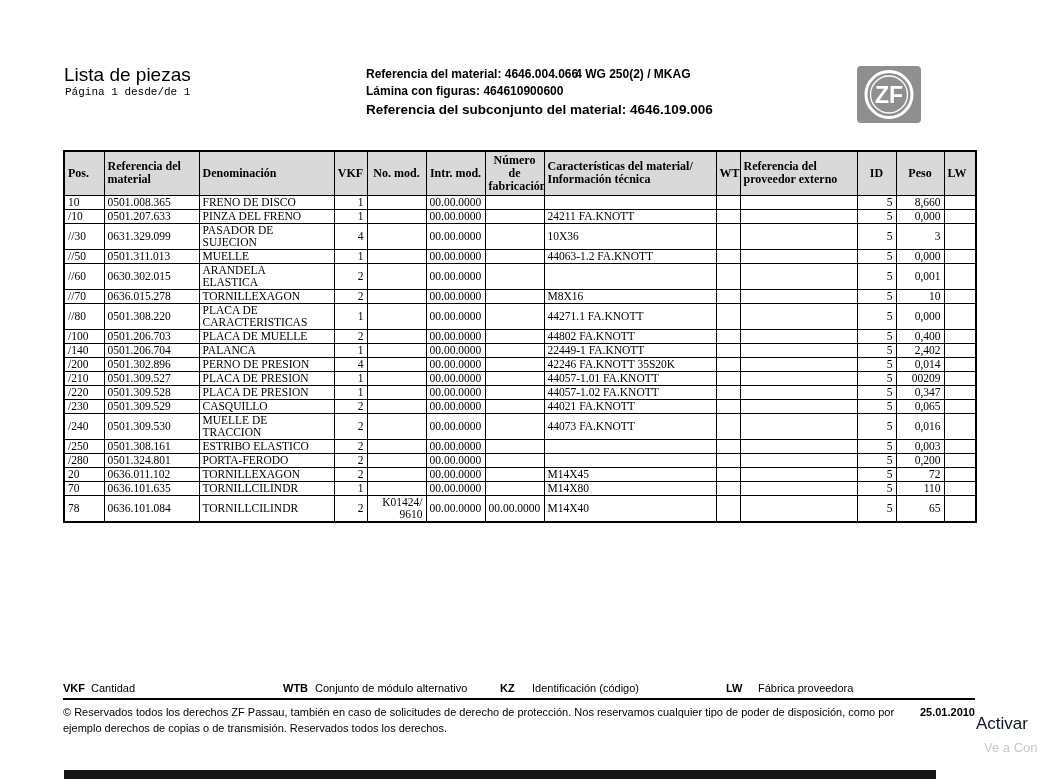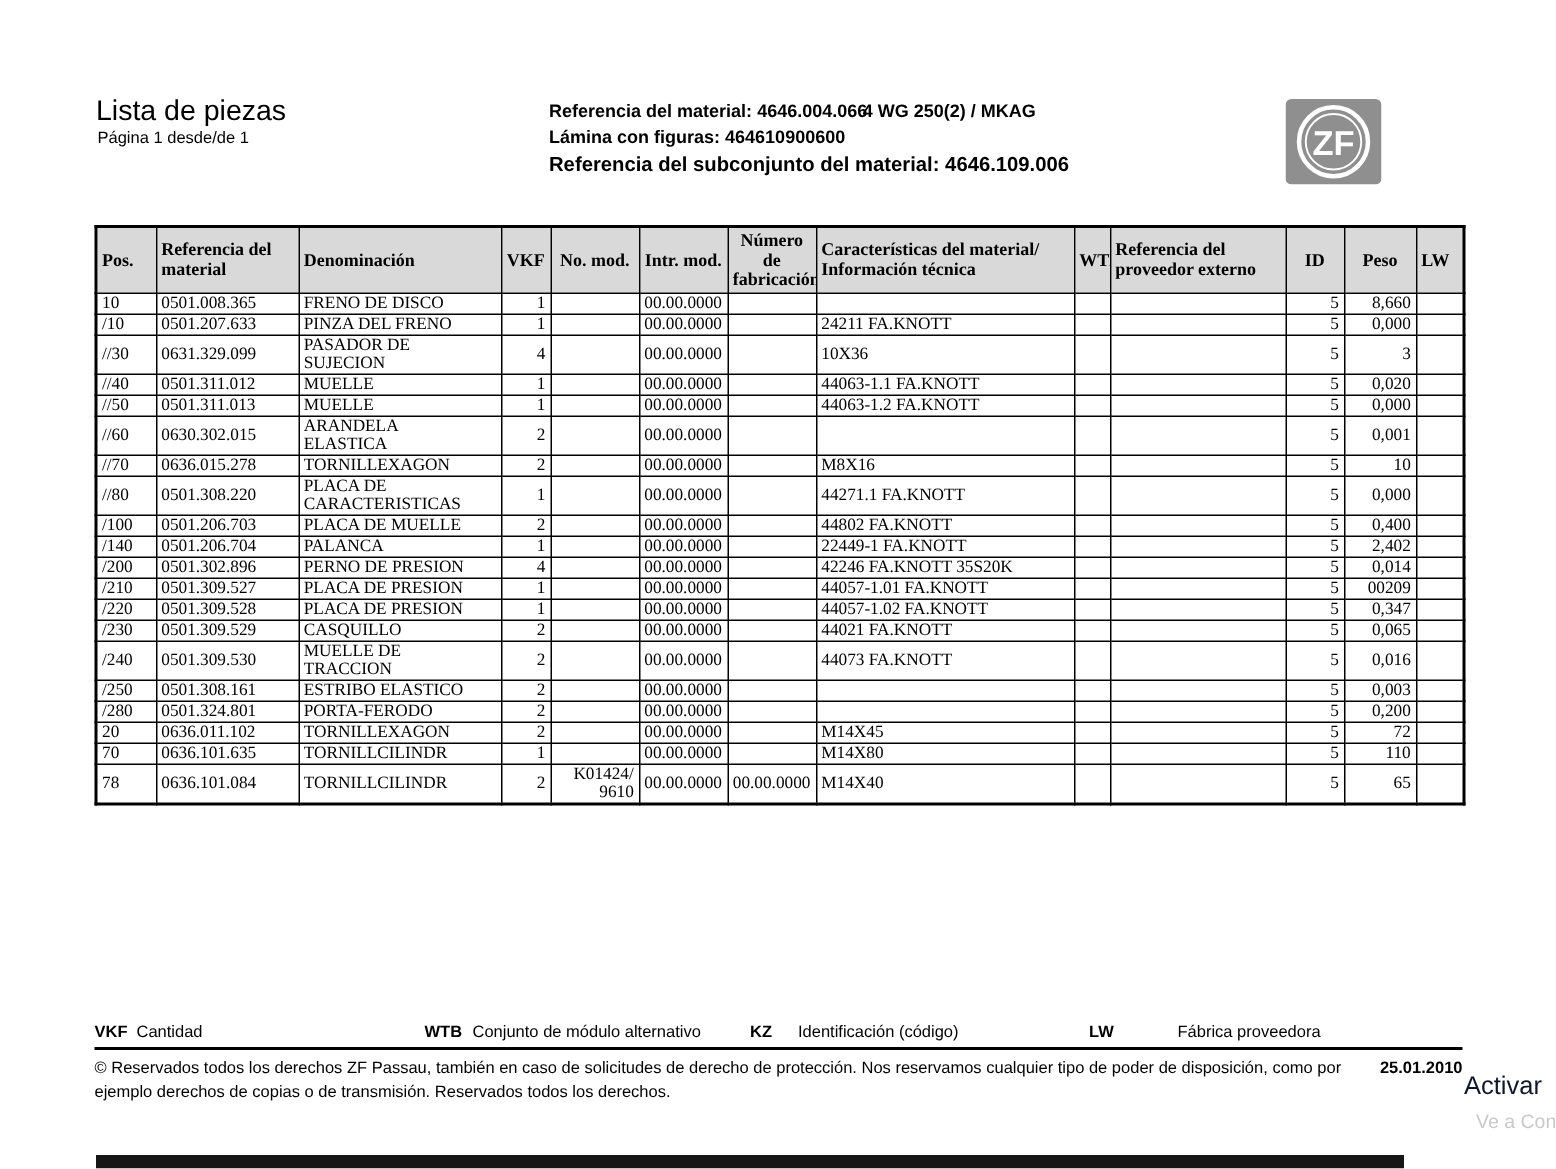--- a/index.html
+++ b/index.html
@@ -1,21 +1,21 @@
 <!DOCTYPE html>
 <html><head>
 <meta charset="utf-8">
 <style>
   * { margin:0; padding:0; box-sizing:border-box; }
   html,body { width:1037px; height:779px; }
   body { background:#fff; position:relative; overflow:hidden;
          font-family:"Liberation Sans",sans-serif; color:#000; }
 
   .page-title { position:absolute; left:64px; top:64px; font-size:19px; }
-  .page-subtitle { position:absolute; left:65px; top:86px; font-size:11px; }
+  .page-subtitle { position:absolute; left:65px; top:86px; font-size:11px;font-family:Liberation Mono, monospace; }
 
   .ref-block { position:absolute; left:330px; top:66px; }
   .ref-line { font-weight:bold; font-size:12px; line-height:17px;padding-left:36px; }
   .ref-line .extra { margin-left:-3px; }
   .ref-line.big { font-size:13.5px; margin-top:1px; }
 
   .zf-logo { position:absolute; left:857px; top:66px; width:64px; height:57px; }
 
   .parts-table { position:absolute; left:63px; top:150px; }
   table { border-collapse:collapse; width:912px; table-layout:fixed;
@@ -24,21 +24,21 @@
   thead th { background:#d9d9d9; font-weight:bold; font-size:12px; line-height:13px; height:44px; }
   tbody td { font-size:11.5px; line-height:12.5px; height:14px; white-space:pre-line; }
   .al { text-align:left; } .ar { text-align:right; } .ac { text-align:center; }
 
   .legend { position:absolute; left:63px; top:682px; width:912px; height:15px; font-size:11px; }
   .legend span { position:absolute; top:0; white-space:nowrap; }
   .legend .key { font-weight:bold; }
   .k0 { left:0; }   .v0 { left:28px; }
   .k1 { left:220px; } .v1 { left:252px; }
   .k2 { left:437px; } .v2 { left:469px; }
-  .k3 { left:663px; } .v3 { left:695px;margin-left:27px; }
+  .k3 { left:663px; } .v3 { left:695px; }
 
   .legend-rule { position:absolute; left:63px; top:698px; width:912px; height:2px; background:#000; }
 
   .copyright { position:absolute; left:63px; top:704px; width:912px; font-size:11px; line-height:16px; }
   .copyright .text-wrap { width:852px; }
   .copyright .date { position:absolute; right:0; top:0; font-weight:bold; }
 
   .watermark-1 { position:absolute; left:976px; top:714px; font-size:17px; color:#0f172a; white-space:nowrap; }
   .watermark-2 { position:absolute; left:984px; top:740px; font-size:13px; color:#c9c9c9; white-space:nowrap; }
 
@@ -149,35 +149,20 @@
           <td class="al">00.00.0000</td>
           <td class="al"></td>
           <td class="al">10X36</td>
           <td class="al"></td>
           <td class="al"></td>
           <td class="ar">5</td>
           <td class="ar">3</td>
           <td class="al"></td>
         </tr>
         <tr>
-          <td class="al">//40</td>
-          <td class="al">0501.311.012</td>
-          <td class="al">MUELLE</td>
-          <td class="ar">1</td>
-          <td class="ar"></td>
-          <td class="al">00.00.0000</td>
-          <td class="al"></td>
-          <td class="al">44063-1.1 FA.KNOTT</td>
-          <td class="al"></td>
-          <td class="al"></td>
-          <td class="ar">5</td>
-          <td class="ar">0,020</td>
-          <td class="al"></td>
-        </tr>
-        <tr>
           <td class="al">//50</td>
           <td class="al">0501.311.013</td>
           <td class="al">MUELLE</td>
           <td class="ar">1</td>
           <td class="ar"></td>
           <td class="al">00.00.0000</td>
           <td class="al"></td>
           <td class="al">44063-1.2 FA.KNOTT</td>
           <td class="al"></td>
           <td class="al"></td>

